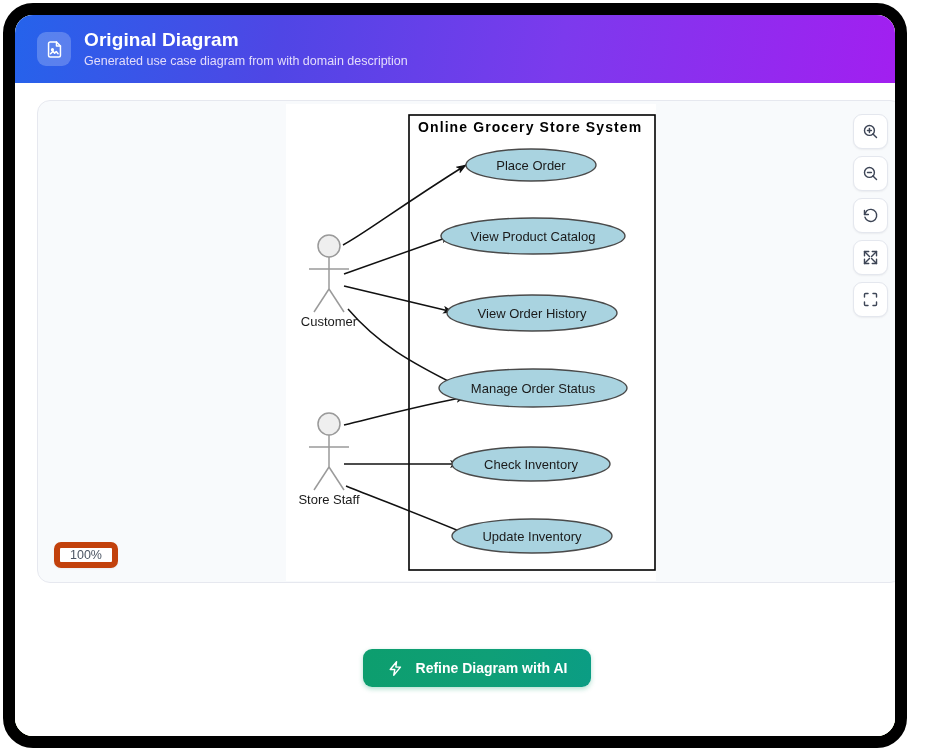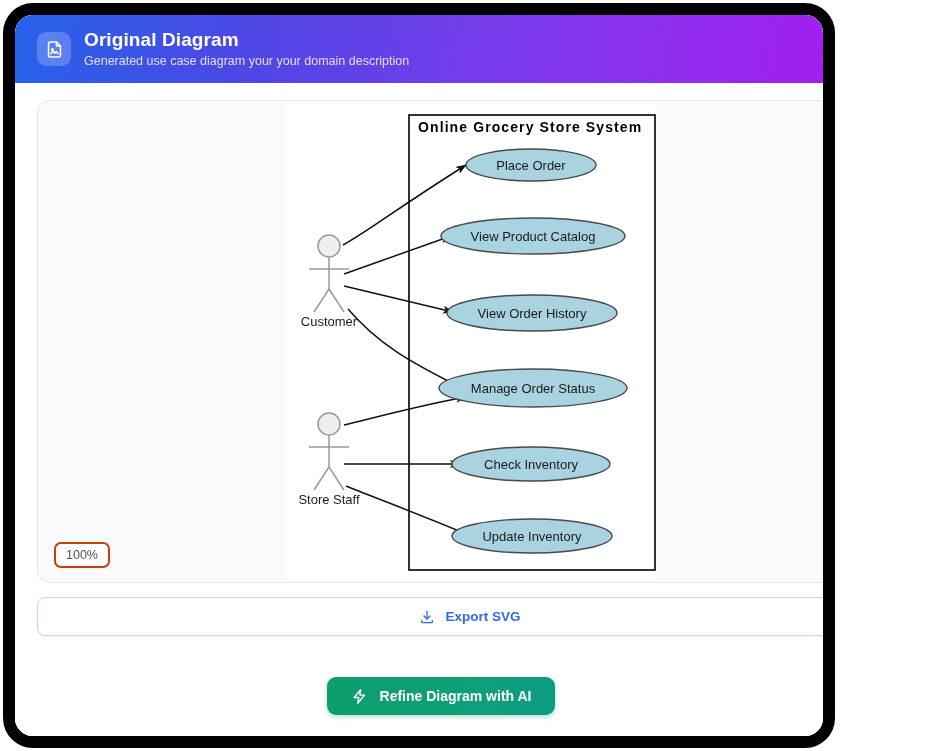--- a/index.html
+++ b/index.html
@@ -12,21 +12,21 @@
     height: 751px;
     font-family: "Liberation Sans", sans-serif;
     overflow: hidden;
   }
 
   
   #device-frame {
     position: absolute;
     left: 3px;
     top: 3px;
-    width: 832px;
+    width: 904px;
     height: 745px;
     box-sizing: border-box;
     border: 12px solid #000000;
     border-radius: 30px;
     background: #bef264;
     overflow: hidden;
   }
 
   #app-window {
     position: absolute;
@@ -116,21 +116,21 @@
   
   #zoom-badge {
     position: absolute;
     left: 16px;
     bottom: 14px;
     min-width: 44px;
     height: 26px;
     padding: 0 10px;
     box-sizing: border-box;
     background: #ffffff;
-    border: 2px solid #c2410c;
+    border: 6px solid #c2410c;
     border-radius: 7px;
     display: flex;
     align-items: center;
     justify-content: center;
     font-size: 12.5px;
     color: #4b5563;
     box-shadow: 0 1px 2px rgba(16,24,40,0.05);
   }
 
   
@@ -181,21 +181,21 @@
     cursor: pointer;
     box-shadow: 0 1px 2px rgba(16,24,40,0.04);
   }
   .action-btn svg { display: block; }
 
   
   #refine-wrap {
     position: absolute;
     left: 0;
     right: 0;
-    top: 594px;
+    top: 566px;
     display: flex;
     justify-content: center;
     padding-left: 44px;
   }
   #refine-button {
     height: 38px;
     padding: 0 24px;
     border: none;
     border-radius: 9px;
     background: linear-gradient(95deg, #0d9e6e 0%, #0f9f77 55%, #0b9d84 100%);
@@ -226,21 +226,21 @@
       <div id="header-icon-box">
         <svg width="19" height="19" viewBox="0 0 24 24" fill="none" stroke="#ffffff" stroke-width="1.9" stroke-linecap="round" stroke-linejoin="round">
           <path d="M14.5 2.5H6.5a2 2 0 0 0-2 2v15a2 2 0 0 0 2 2h11a2 2 0 0 0 2-2V7.5z"></path>
           <polyline points="14.5,2.5 14.5,7.5 19.5,7.5"></polyline>
           <circle cx="9.4" cy="12.2" r="1.1"></circle>
           <path d="M7 17.4l3-3 2.2 2.2 2-2 2.3 2.8"></path>
         </svg>
       </div>
       <div class="header-text-col">
         <div id="panel-title">Original Diagram</div>
-        <div id="panel-subtitle">Generated use case diagram your your domain description</div>
+        <div id="panel-subtitle">Generated use case diagram from with domain description</div>
       </div>
     </div>
 
     <div id="panel-body">
 
       <div id="diagram-card">
 
         <div id="diagram-sheet">
           <svg id="diagram-svg" width="370" height="477" viewBox="0 0 370 477">
             <defs>
@@ -353,28 +353,20 @@
               <path d="M3.5,8.5 L3.5,5 A1.5,1.5 0 0 1 5,3.5 L8.5,3.5"></path>
               <path d="M15.5,3.5 L19,3.5 A1.5,1.5 0 0 1 20.5,5 L20.5,8.5"></path>
               <path d="M20.5,15.5 L20.5,19 A1.5,1.5 0 0 1 19,20.5 L15.5,20.5"></path>
               <path d="M8.5,20.5 L5,20.5 A1.5,1.5 0 0 1 3.5,19 L3.5,15.5"></path>
             </svg>
           </div>
         </div>
       </div>
 
       <div id="action-row">
-        <div class="action-btn">
-          <svg width="16" height="16" viewBox="0 0 24 24" fill="none" stroke="#2f6bf0" stroke-width="2" stroke-linecap="round" stroke-linejoin="round">
-            <path d="M12 3.5v11"></path>
-            <polyline points="7.5,10.5 12,15 16.5,10.5"></polyline>
-            <path d="M4 17.5v1.5a1.5,1.5 0 0 0 1.5,1.5h13a1.5,1.5 0 0 0 1.5,-1.5v-1.5"></path>
-          </svg>
-          <span>Export SVG</span>
-        </div>
       </div>
 
       <div id="refine-wrap">
         <button id="refine-button">
           <svg width="17" height="17" viewBox="0 0 24 24" fill="none" stroke="#ffffff" stroke-width="2" stroke-linecap="round" stroke-linejoin="round">
             <polygon points="13.5,2.5 4.5,13.5 11,13.5 9.5,21.5 19,10 12.5,10" fill="none"></polygon>
           </svg>
           <span>Refine Diagram with AI</span>
         </button>
       </div>

